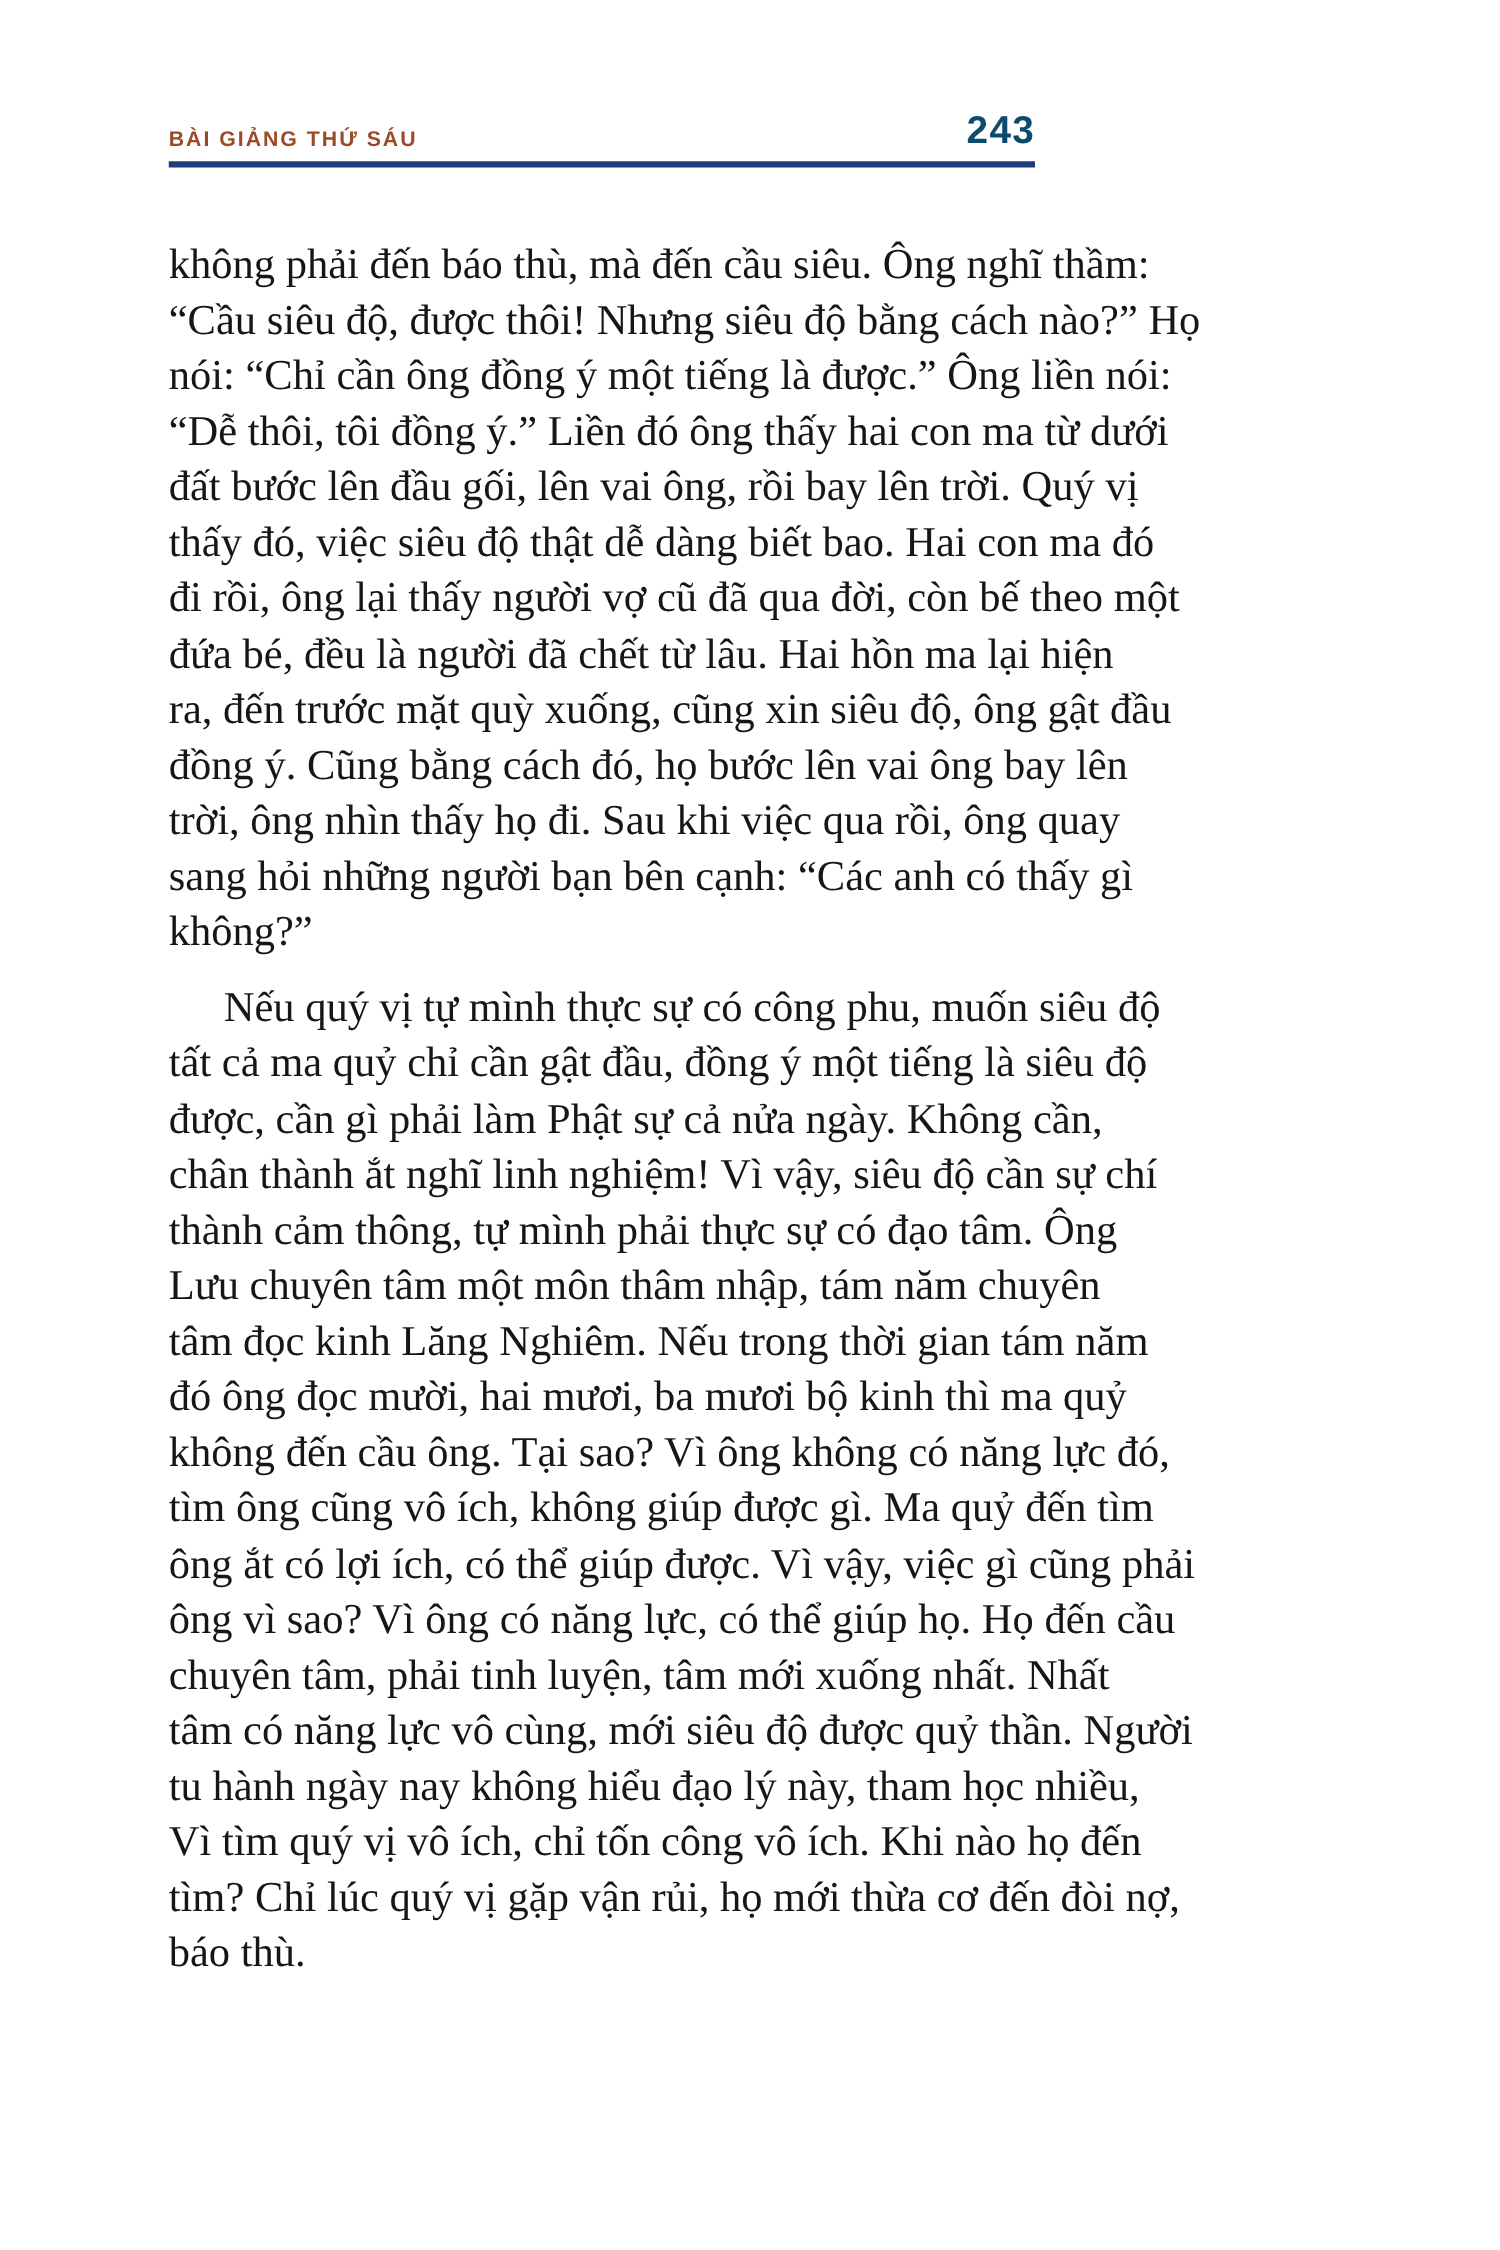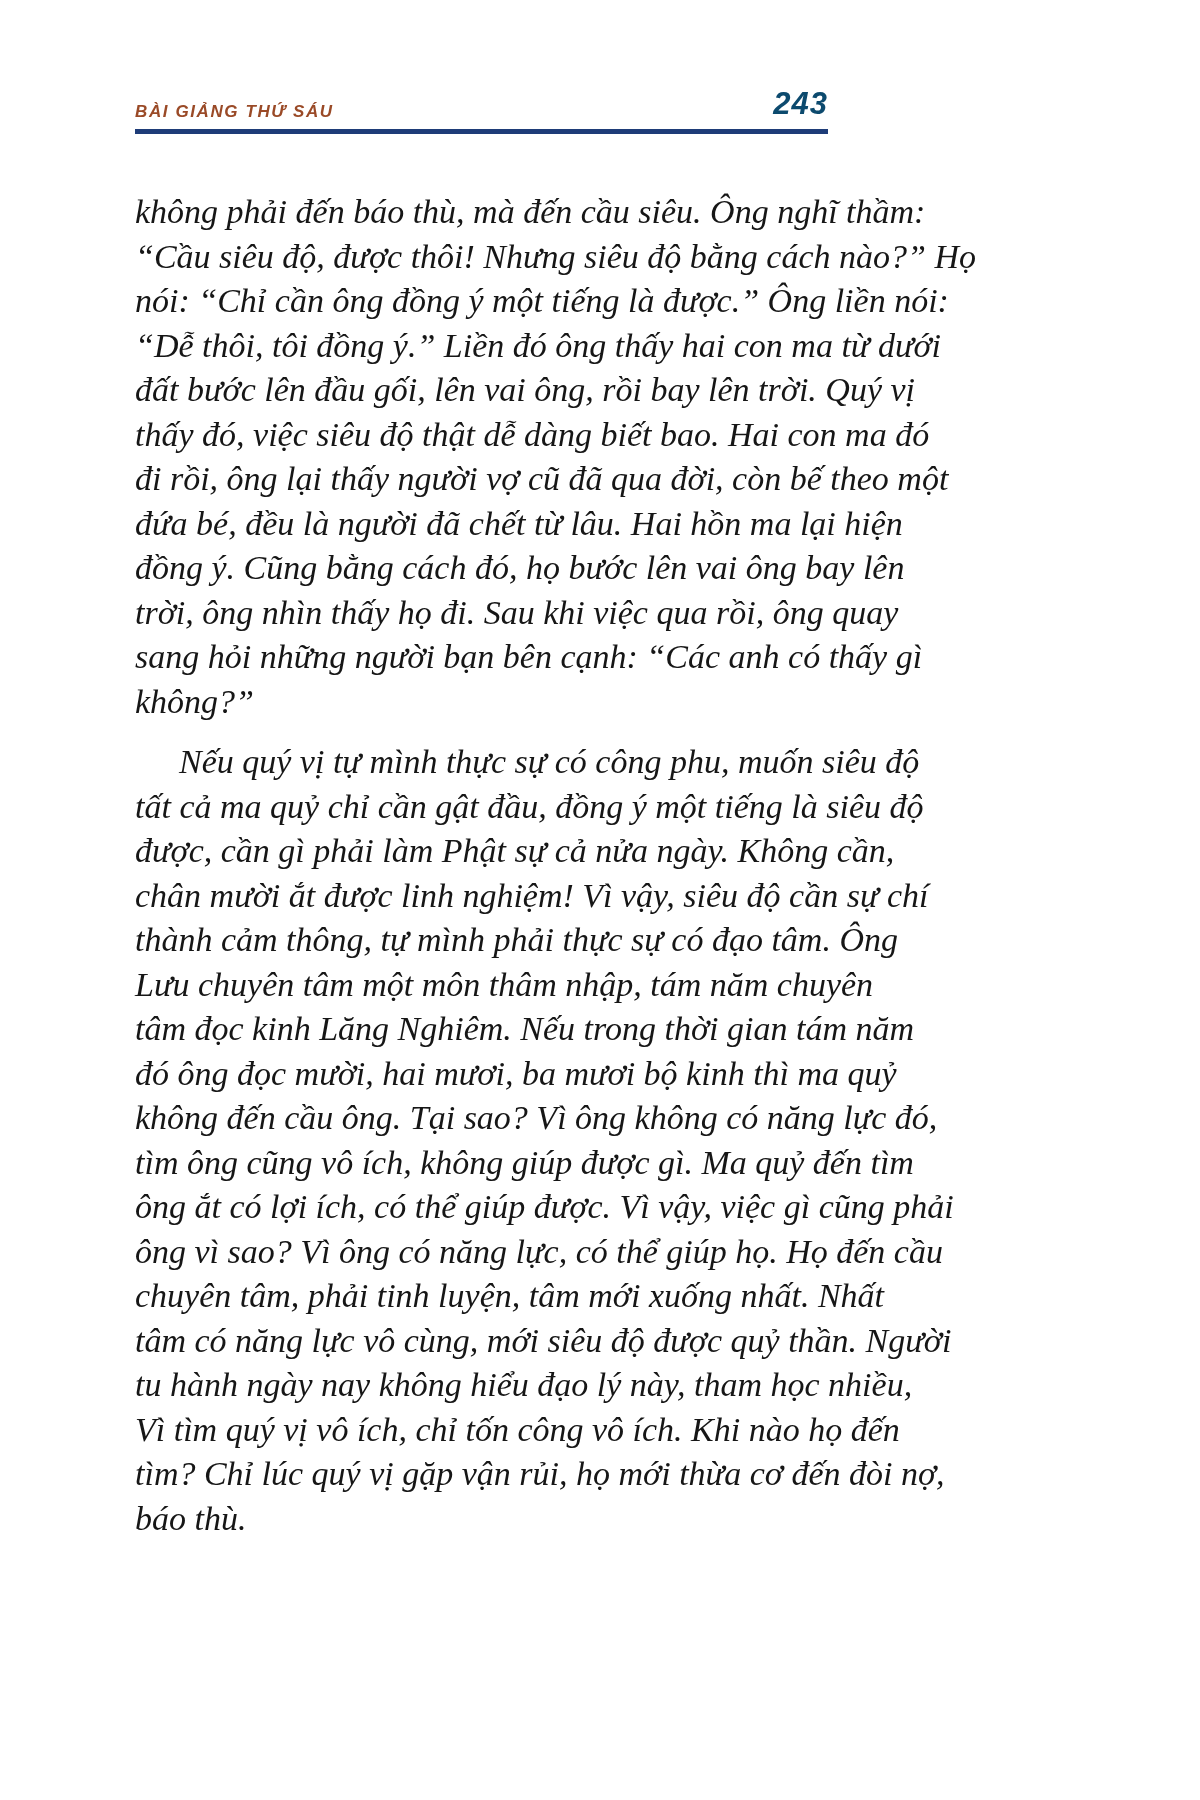--- a/index.html
+++ b/index.html
@@ -13,21 +13,20 @@
     overflow: hidden;
     font-family: "Liberation Serif", serif;
     color: var(--body-text, #161616);
   }
   .page {
     box-sizing: border-box;
     width: 1120px;
     height: 1800px;
     padding: 86px 292px 0 135px;
     background: #ffffff;
-    font-style: italic;
   }
   .header-row {
     display: flex;
     justify-content: space-between;
     align-items: flex-end;
     font-family: "Liberation Sans", sans-serif;
   }
   .running-title {
     color: var(--header-accent, #9a4a27);
     font-weight: bold;
@@ -81,30 +80,31 @@
   <main class="body-text">
     <div class="para">
         <div class="text-line">không phải đến báo thù, mà đến cầu siêu. Ông nghĩ thầm:</div>
         <div class="text-line">“Cầu siêu độ, được thôi! Nhưng siêu độ bằng cách nào?” Họ</div>
         <div class="text-line">nói: “Chỉ cần ông đồng ý một tiếng là được.” Ông liền nói:</div>
         <div class="text-line">“Dễ thôi, tôi đồng ý.” Liền đó ông thấy hai con ma từ dưới</div>
         <div class="text-line">đất bước lên đầu gối, lên vai ông, rồi bay lên trời. Quý vị</div>
         <div class="text-line">thấy đó, việc siêu độ thật dễ dàng biết bao. Hai con ma đó</div>
         <div class="text-line">đi rồi, ông lại thấy người vợ cũ đã qua đời, còn bế theo một</div>
         <div class="text-line">đứa bé, đều là người đã chết từ lâu. Hai hồn ma lại hiện</div>
+        <div class="text-line">ra, đến trước mặt quỳ xuống, cũng xin siêu độ, ông gật đầu</div>
         <div class="text-line">đồng ý. Cũng bằng cách đó, họ bước lên vai ông bay lên</div>
         <div class="text-line">trời, ông nhìn thấy họ đi. Sau khi việc qua rồi, ông quay</div>
         <div class="text-line">sang hỏi những người bạn bên cạnh: “Các anh có thấy gì</div>
         <div class="text-line last-line">không?”</div>
       </div>
     <div class="para indent">
         <div class="text-line">Nếu quý vị tự mình thực sự có công phu, muốn siêu độ</div>
         <div class="text-line">tất cả ma quỷ chỉ cần gật đầu, đồng ý một tiếng là siêu độ</div>
         <div class="text-line">được, cần gì phải làm Phật sự cả nửa ngày. Không cần,</div>
-        <div class="text-line">chân mười ắt được linh nghiệm! Vì vậy, siêu độ cần sự chí</div>
+        <div class="text-line">chân thành ắt nghĩ linh nghiệm! Vì vậy, siêu độ cần sự chí</div>
         <div class="text-line">thành cảm thông, tự mình phải thực sự có đạo tâm. Ông</div>
         <div class="text-line">Lưu chuyên tâm một môn thâm nhập, tám năm chuyên</div>
         <div class="text-line">tâm đọc kinh Lăng Nghiêm. Nếu trong thời gian tám năm</div>
         <div class="text-line">đó ông đọc mười, hai mươi, ba mươi bộ kinh thì ma quỷ</div>
         <div class="text-line">không đến cầu ông. Tại sao? Vì ông không có năng lực đó,</div>
         <div class="text-line">tìm ông cũng vô ích, không giúp được gì. Ma quỷ đến tìm</div>
         <div class="text-line">ông ắt có lợi ích, có thể giúp được. Vì vậy, việc gì cũng phải</div>
         <div class="text-line">ông vì sao? Vì ông có năng lực, có thể giúp họ. Họ đến cầu</div>
         <div class="text-line">chuyên tâm, phải tinh luyện, tâm mới xuống nhất. Nhất</div>
         <div class="text-line">tâm có năng lực vô cùng, mới siêu độ được quỷ thần. Người</div>

